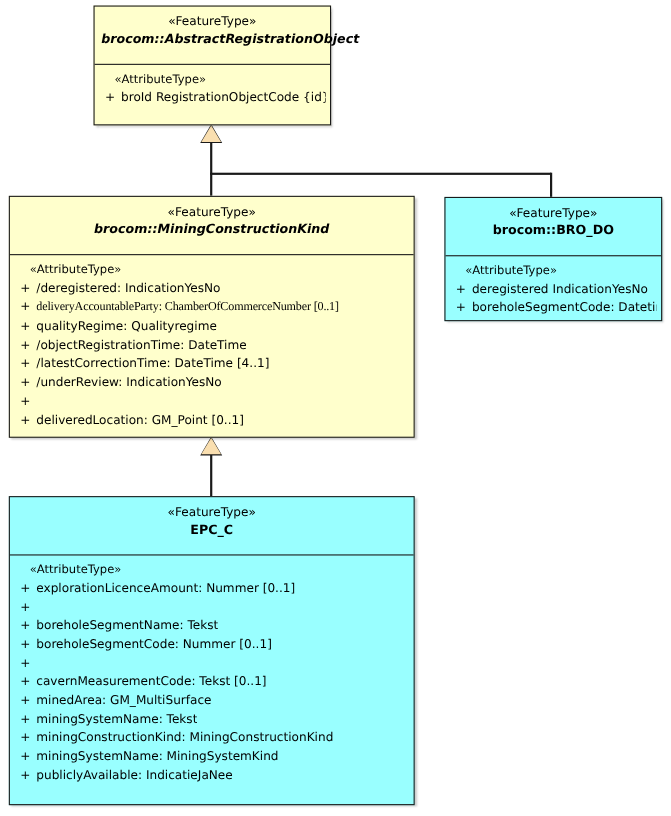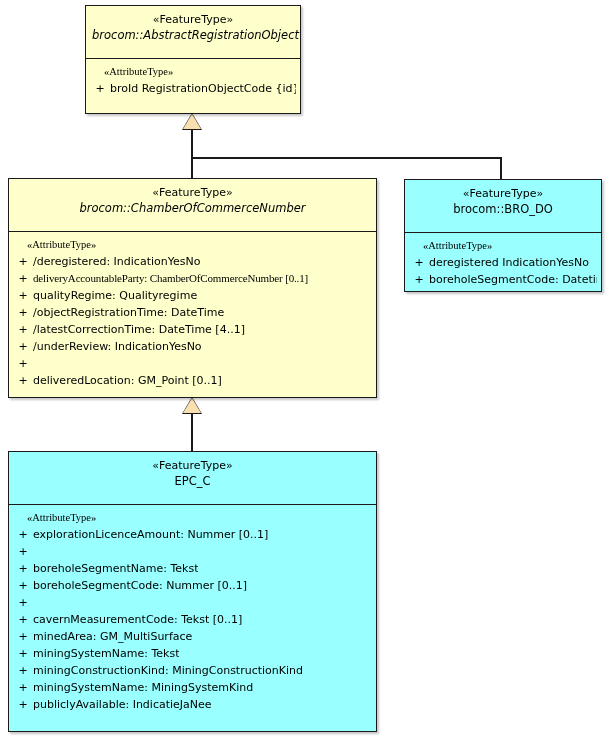--- a/index.html
+++ b/index.html
@@ -41,38 +41,37 @@
     border-bottom: 1.5px solid #1a1a1a;
   }
   .stereotype {
     font-size: 11px;
     color: #000;
     line-height: 15px;
     white-space: nowrap;
   }
   .class-name {
     font-size: 11.5px;
-    font-weight: normal;
+    font-weight: bold;
     color: #000;
     line-height: 16px;
     white-space: nowrap;
   }
   .class-name.italic { font-style: italic; }
 
   .class-body {
     box-sizing: border-box;
     padding: 5px 4px 5px 4px;
   }
   .attr-stereotype {
     font-size: 10.5px;
     color: #000;
     line-height: 16px;
     padding-left: 14px;
     white-space: nowrap;
-    font-family: Liberation Serif, serif;
   }
   .attr-row {
     display: flex;
     align-items: baseline;
     line-height: 17px;
     white-space: nowrap;
   }
   .attr-vis {
     width: 20px;
     flex: 0 0 20px;
@@ -153,21 +152,21 @@
       <div class="attr-row">
         <span class="attr-vis">+</span>
         <span class="attr-text">broId RegistrationObjectCode {id}</span>
       </div>
     </div>
   </div>
 
   <div class="uml-class fill-yellow" style="left:8px; top:178px; width:369px; height:220px;">
     <div class="class-header" style="height:53px;">
       <div class="stereotype">«FeatureType»</div>
-      <div class="class-name italic">brocom::ChamberOfCommerceNumber</div>
+      <div class="class-name italic">brocom::MiningConstructionKind</div>
     </div>
     <div class="class-body">
       <div class="attr-stereotype">«AttributeType»</div>
       <div class="attr-row">
         <span class="attr-vis">+</span>
         <span class="attr-text">/deregistered: IndicationYesNo</span>
       </div>
       <div class="attr-row">
         <span class="attr-vis">+</span>
         <span class="attr-text" style="letter-spacing:-0.15px;font-family:Liberation Serif, serif;">deliveryAccountableParty: ChamberOfCommerceNumber [0..1]</span>

